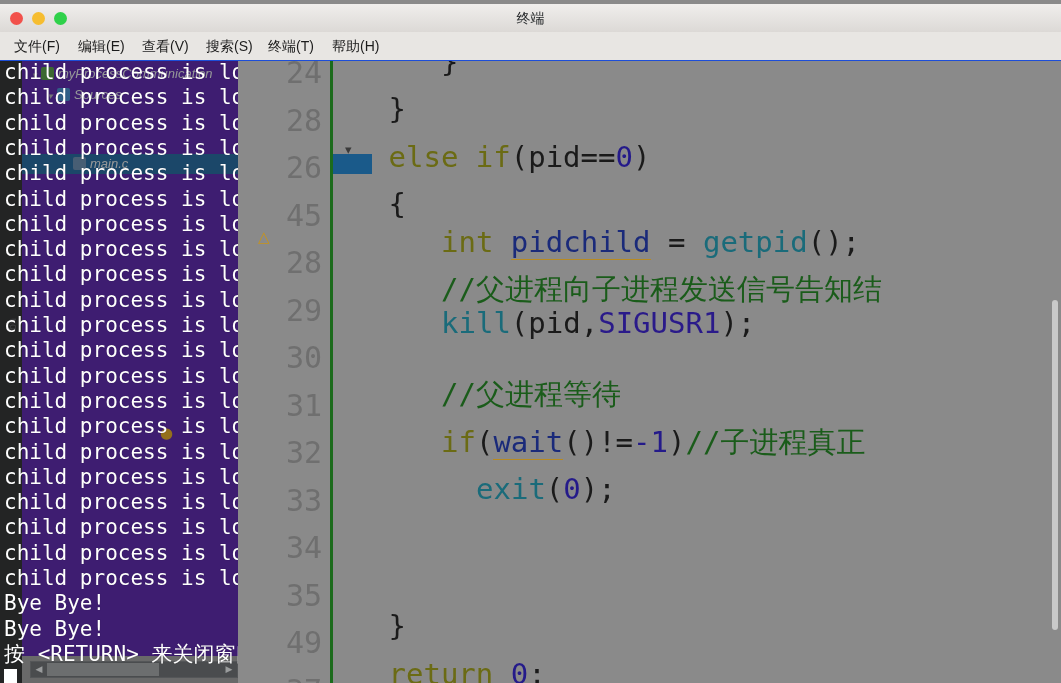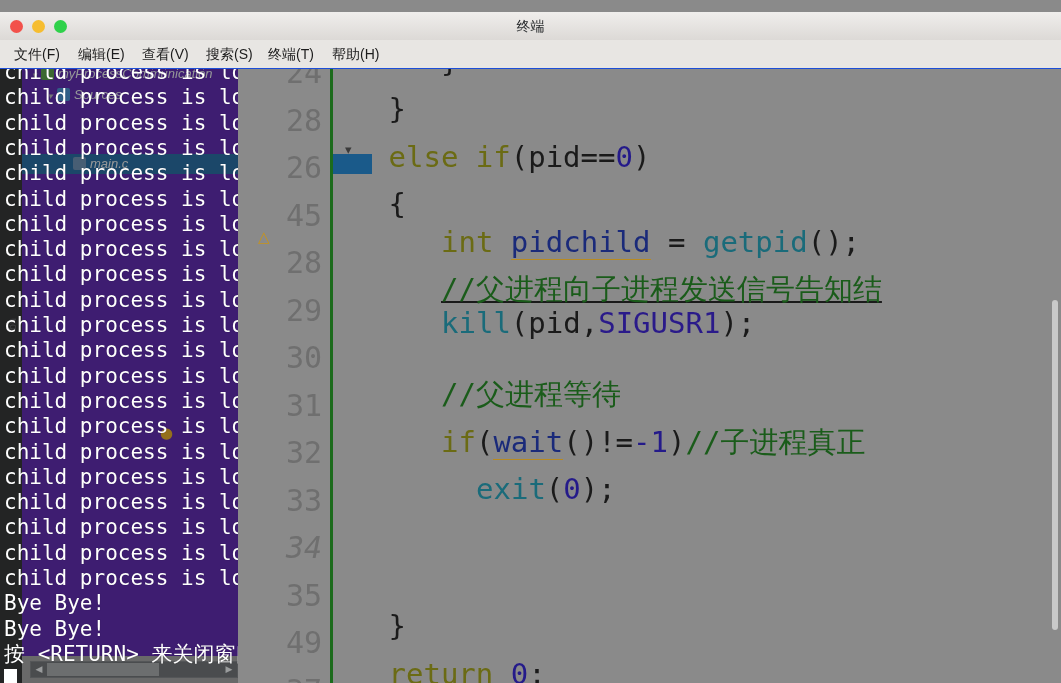--- a/index.html
+++ b/index.html
@@ -177,21 +177,21 @@
     right: 8px; top: 652px;
     color: #d8d8d8;
     font-size: 15px;
     font-family: "Liberation Sans", sans-serif;
     white-space: nowrap;
   }
 
   
   #terminal-window {
     position: absolute;
-    left: 0; top: 12px;
+    left: 0; top: 4px;
     width: 893px;
     height: 56px;
   }
   .titlebar {
     position: absolute;
     left: 0; top: 0;
     width: 1061px; height: 28px;
     background: linear-gradient(#f0eeec, #dcd9d6);
     border-bottom: 1px solid #c3c0bd;
   }
@@ -301,41 +301,41 @@
           <div class="lineno" style="top: 2px;">24</div>
           <div class="lineno" style="top: 49.5px;">28</div>
           <div class="lineno" style="top: 97px;">26</div>
           <div class="lineno" style="top: 144.5px;">45</div>
           <div class="lineno" style="top: 192px;">28</div>
           <div class="lineno" style="top: 239.5px;">29</div>
           <div class="lineno" style="top: 287px;">30</div>
           <div class="lineno" style="top: 334.5px;">31</div>
           <div class="lineno" style="top: 382px;">32</div>
           <div class="lineno" style="top: 429.5px;">33</div>
-          <div class="lineno" style="top: 477px; font-style: italic;">34</div>
+          <div class="lineno" style="top: 477px;">34</div>
           <div class="lineno" style="top: 524.5px;">35</div>
           <div class="lineno" style="top: 572px;">49</div>
           <div class="lineno" style="top: 619.5px;">37</div>
         </div>
     </div>
 
     <div class="fold-marker" style="top:142px">▾</div>
     <div class="warn-tri" style="left:258px; top:228px">△</div>
     <div class="warn-tri" style="left:160px; top:424px; color:#c8941a;">●</div>
 
     <div class="green-bar"></div>
 
     <div class="code-area">
       <div id="code-lines">
           <div class="code-line" style="top: -8px; padding-left: 105px;"><span class="t-punct">}</span></div>
           <div class="code-line" style="top: 39px; padding-left: 52.5px;"><span class="t-punct">}</span></div>
           <div class="code-line" style="top: 87px; padding-left: 52.5px;"><span class="t-key">else</span><span class="t-punct"> </span><span class="t-key">if</span><span class="t-punct">(</span><span>pid</span><span class="t-punct">==</span><span class="t-num">0</span><span class="t-punct">)</span></div>
           <div class="code-line" style="top: 134px; padding-left: 52.5px;"><span class="t-punct">{</span></div>
           <div class="code-line" style="top: 172px; padding-left: 105px;"><span class="t-key">int</span><span class="t-punct"> </span><span class="t-var">pidchild</span><span class="t-punct"> = </span><span class="t-fn">getpid</span><span class="t-punct">();</span></div>
-          <div class="code-line" style="top: 219px; padding-left: 105px; text-decoration: underline;"><span class="t-cmt">//父进程向子进程发送信号告知结</span></div>
+          <div class="code-line" style="top: 219px; padding-left: 105px;"><span class="t-cmt">//父进程向子进程发送信号告知结</span></div>
           <div class="code-line" style="top: 253px; padding-left: 105px;"><span class="t-fn">kill</span><span class="t-punct">(</span><span>pid</span><span class="t-punct">,</span><span class="t-const">SIGUSR1</span><span class="t-punct">);</span></div>
           <div class="code-line" style="top: 324px; padding-left: 105px;"><span class="t-cmt">//父进程等待</span></div>
           <div class="code-line" style="top: 372px; padding-left: 105px;"><span class="t-key">if</span><span class="t-punct">(</span><span class="t-var">wait</span><span class="t-punct">()!=</span><span class="t-num">-1</span><span class="t-punct">)</span><span class="t-cmt">//子进程真正</span></div>
           <div class="code-line" style="top: 419px; padding-left: 140px;"><span class="t-fn">exit</span><span class="t-punct">(</span><span class="t-num">0</span><span class="t-punct">);</span></div>
           <div class="code-line" style="top: 556px; padding-left: 52.5px;"><span class="t-punct">}</span></div>
           <div class="code-line" style="top: 604px; padding-left: 52.5px;"><span class="t-key">return</span><span class="t-punct"> </span><span class="t-num">0</span><span class="t-punct">;</span></div>
         </div>
     </div>
 
     <div class="right-scroll"></div>

